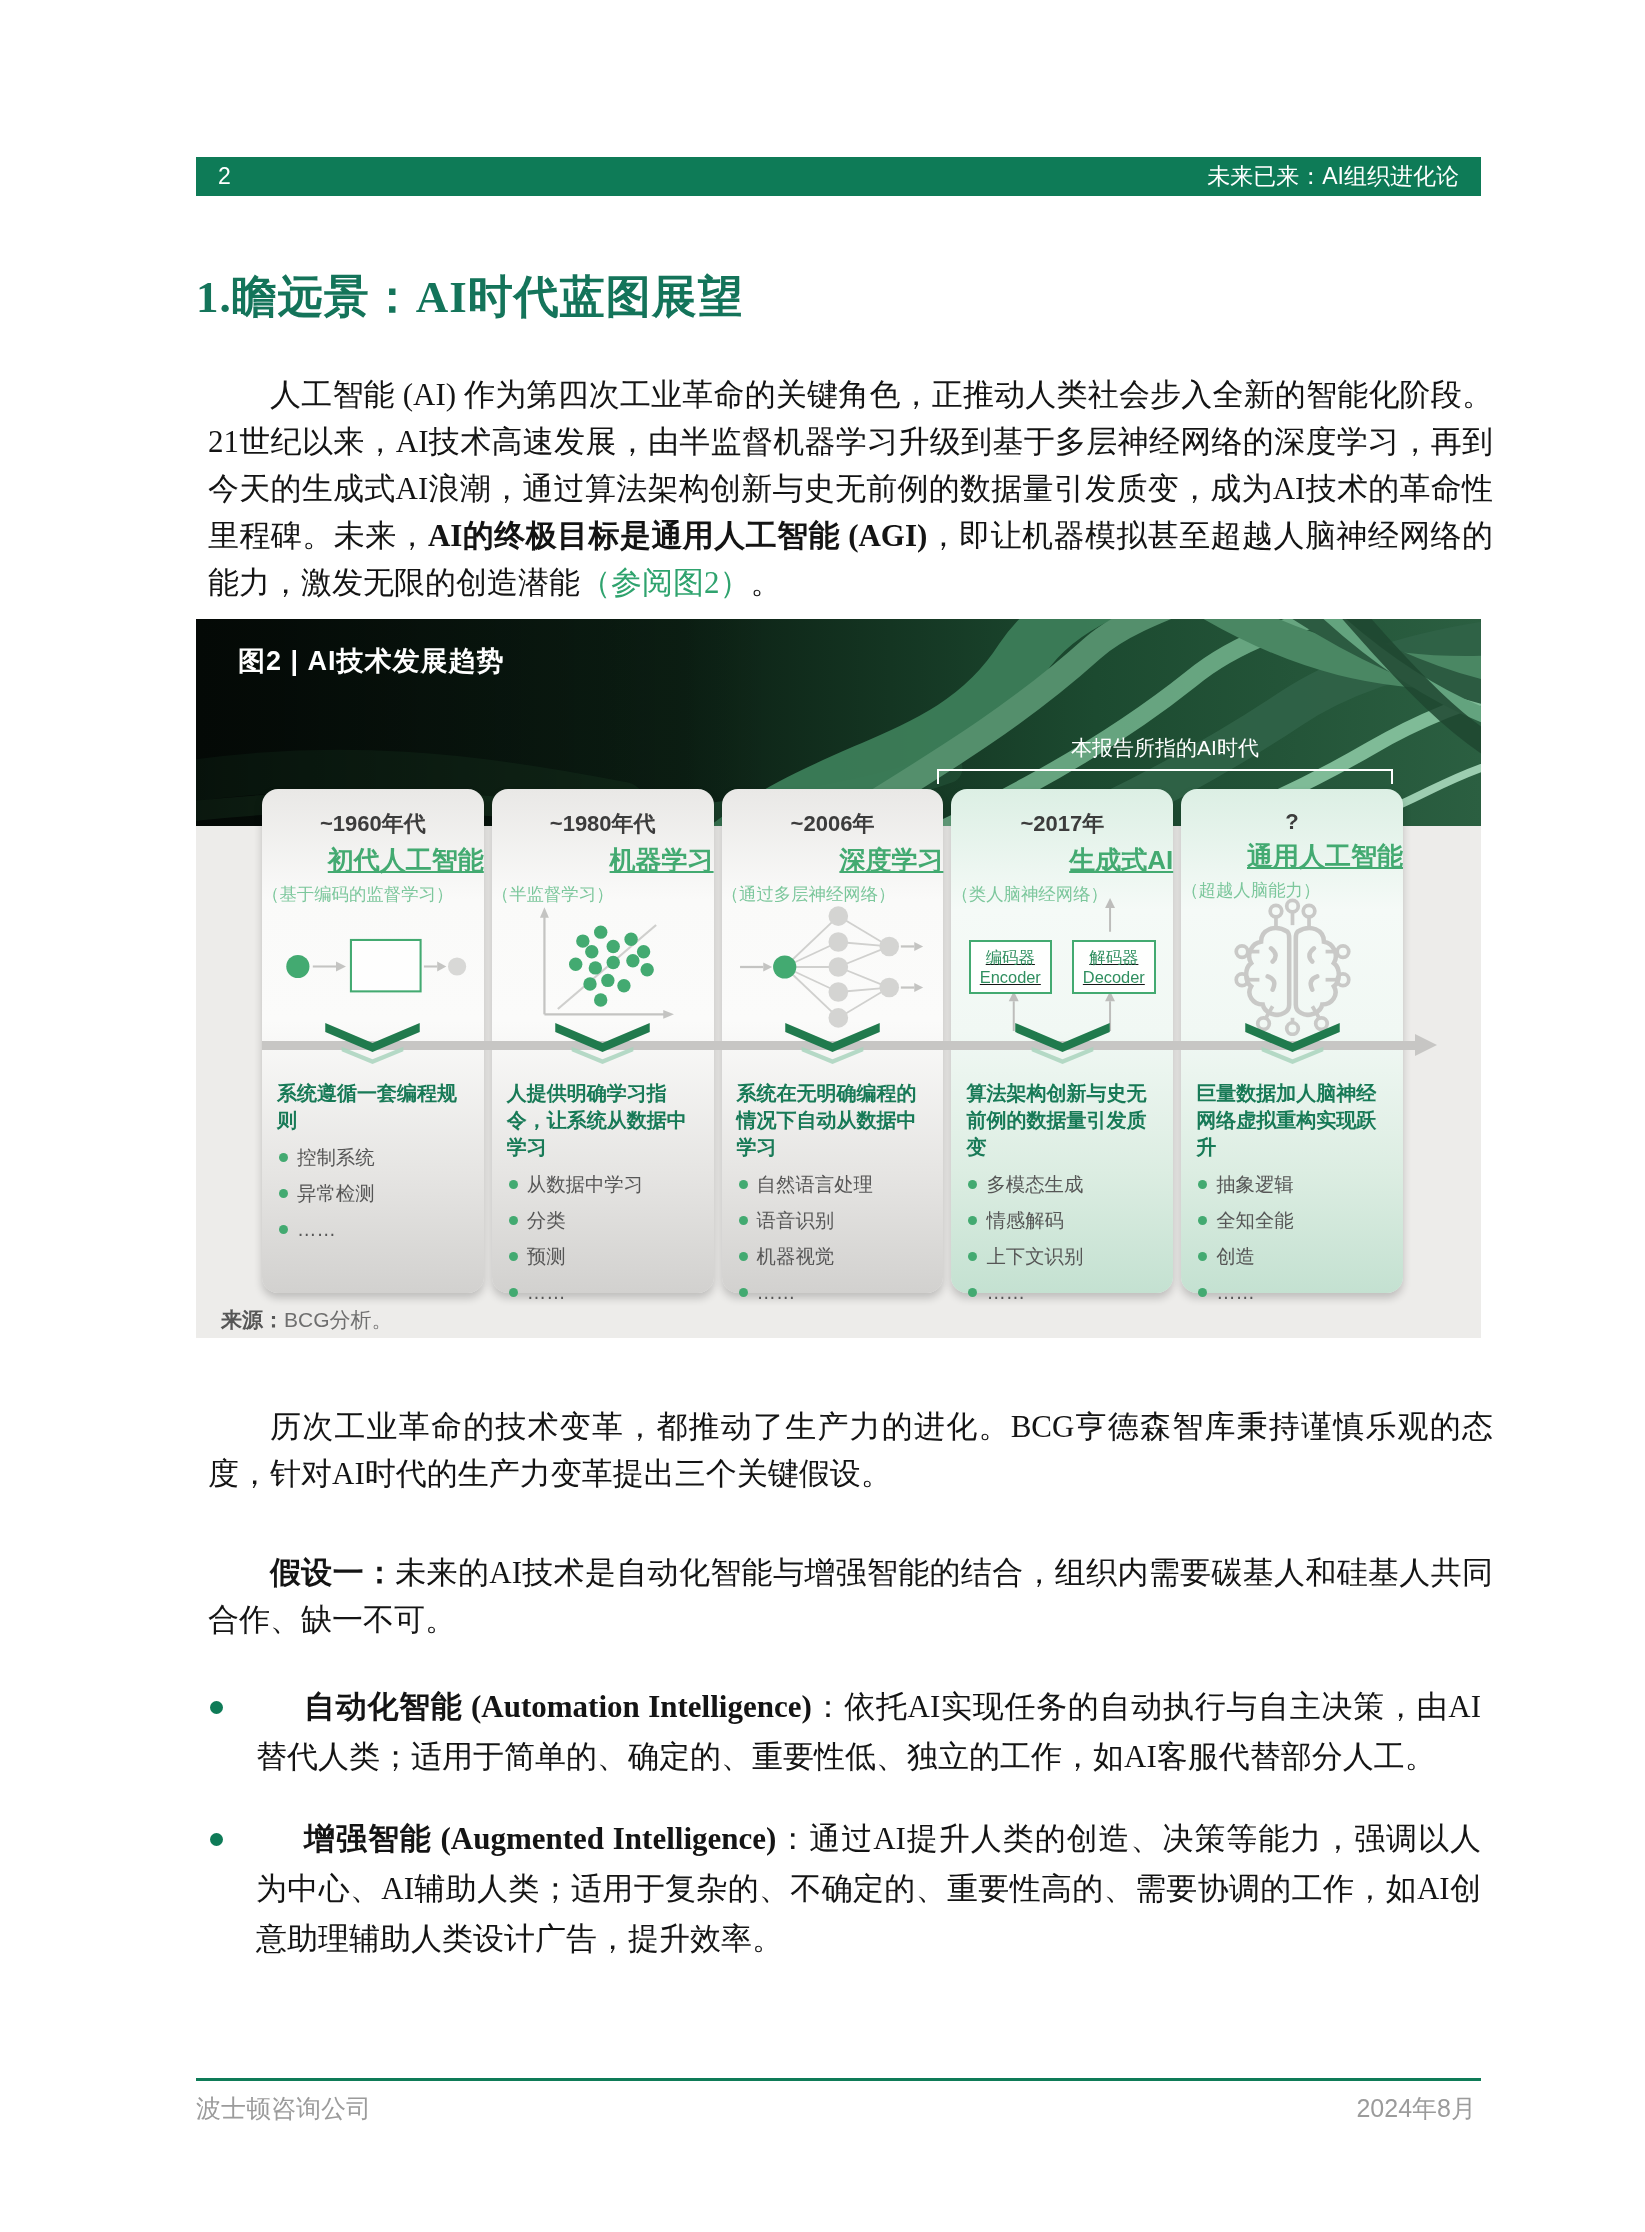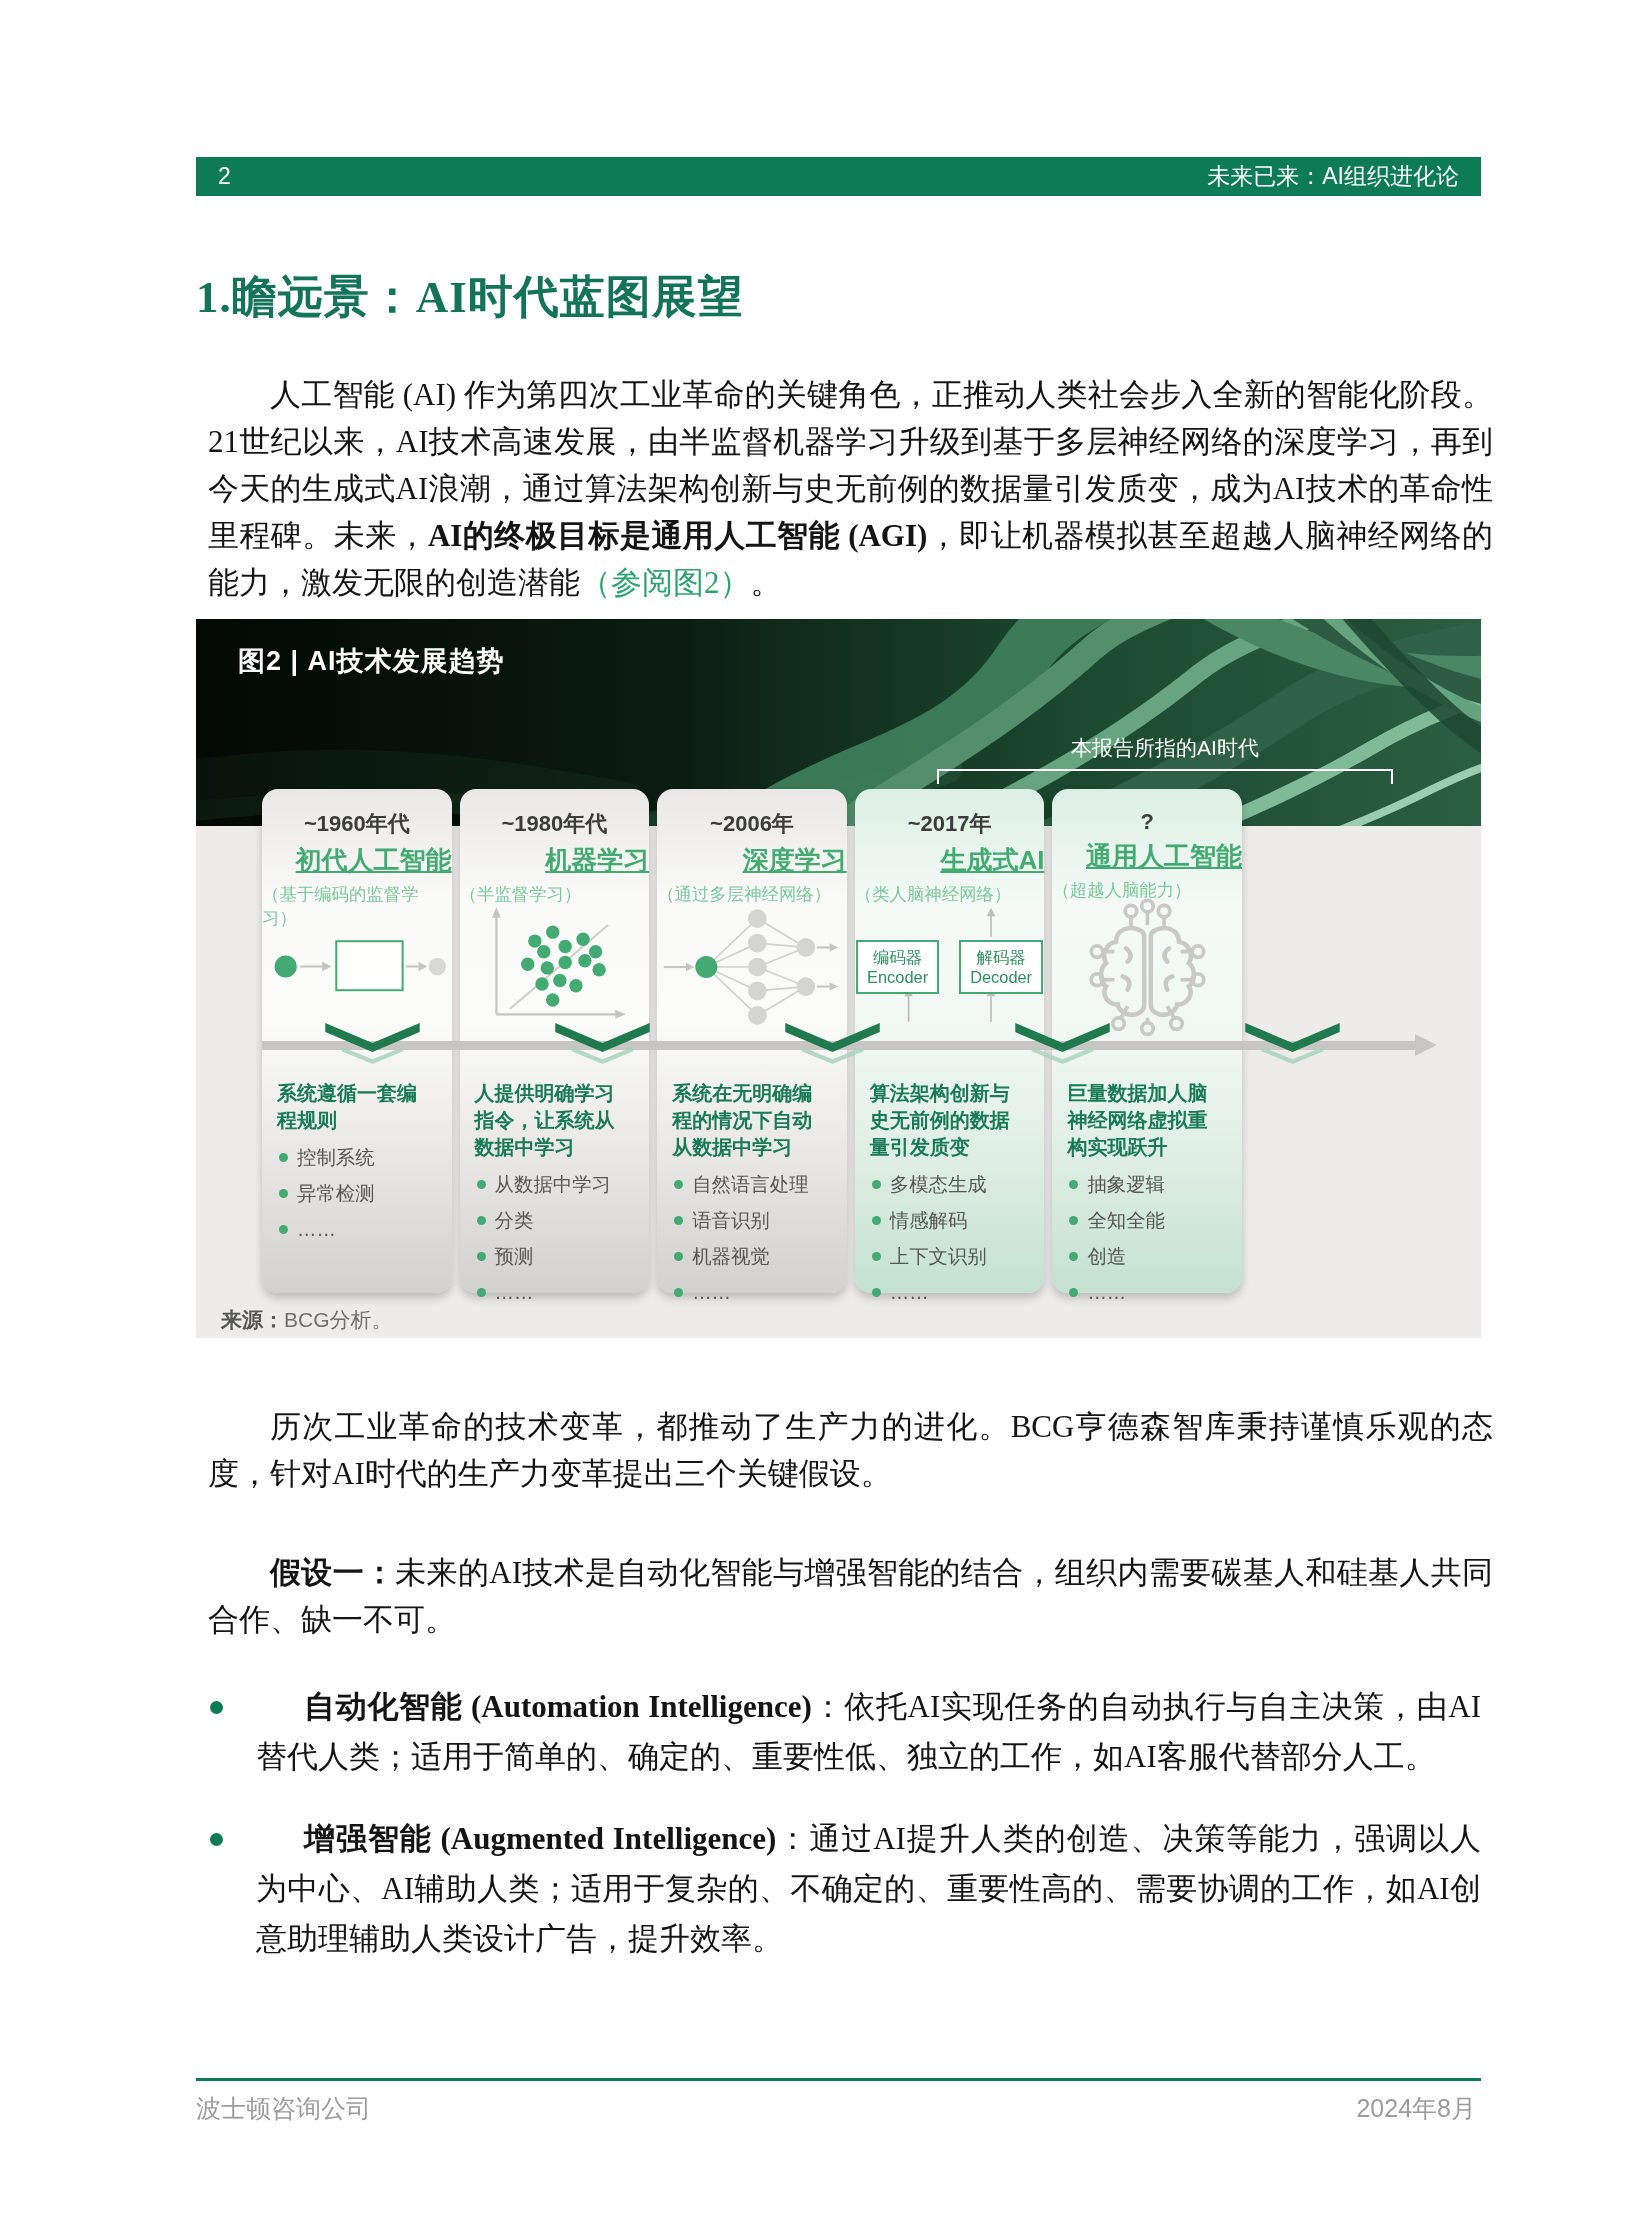--- a/index.html
+++ b/index.html
@@ -49,21 +49,21 @@
     color:#ffffff;font-size:21px;z-index:2;
   }
   .bracket{
     position:absolute;left:741px;top:150px;width:456px;height:15px;
     border-top:2px solid #ffffff;border-left:2px solid #ffffff;border-right:2px solid #ffffff;
     box-sizing:border-box;z-index:2;
   }
 
   
   .cards{
-    position:absolute;left:66px;top:170px;width:980px;height:504px;
+    position:absolute;left:66px;top:170px;width:1141px;height:504px;
     display:flex;gap:8px;z-index:2;
   }
   .card{
     position:relative;flex:1;border-radius:16px;
     background:linear-gradient(180deg,#e9e8e6 0%,#fafaf9 22%,#fbfbfa 46%,#e6e5e3 76%,#d2d1cf 100%);
     box-shadow:0 5px 9px rgba(0,0,0,0.20);
   }
   .card.mint{
     background:linear-gradient(180deg,#dcefe4 0%,#f5faf7 24%,#f1f8f4 48%,#dcede2 76%,#c4e1d1 100%);
   }
@@ -87,21 +87,21 @@
     position:absolute;left:66px;top:422px;width:1154px;height:9px;background:#c7c6c4;z-index:3;
   }
   .timeline-arrow::after{
     content:"";position:absolute;right:-21px;top:-7px;width:0;height:0;
     border-left:22px solid #c7c6c4;border-top:11px solid transparent;border-bottom:11px solid transparent;
   }
   .chevrons{position:absolute;left:66px;top:402px;width:1141px;display:flex;gap:8px;z-index:4;}
   .chev{flex:1;display:flex;justify-content:center;}
 
   
-  .codec{position:relative;display:flex;gap:20px;align-items:center;justify-content:center;z-index:1;}
+  .codec{position:relative;display:flex;gap:20px;align-items:center;justify-content:center;z-index:1;text-decoration:underline;}
   .codec-box{
     border:2px solid #43aa71;color:#2f8f5f;background:rgba(255,255,255,0.9);
     font-size:16.4px;line-height:20px;padding:5px 9px;text-align:center;white-space:nowrap;
   }
   .codec-arrows{position:absolute;left:0;top:0;width:100%;height:100%;z-index:0;}
 
   
   .fig-source{position:absolute;left:25px;top:687px;font-size:21px;color:#6f6f6f;}
   .fig-source .src-b{font-weight:bold;color:#565656;}
 

